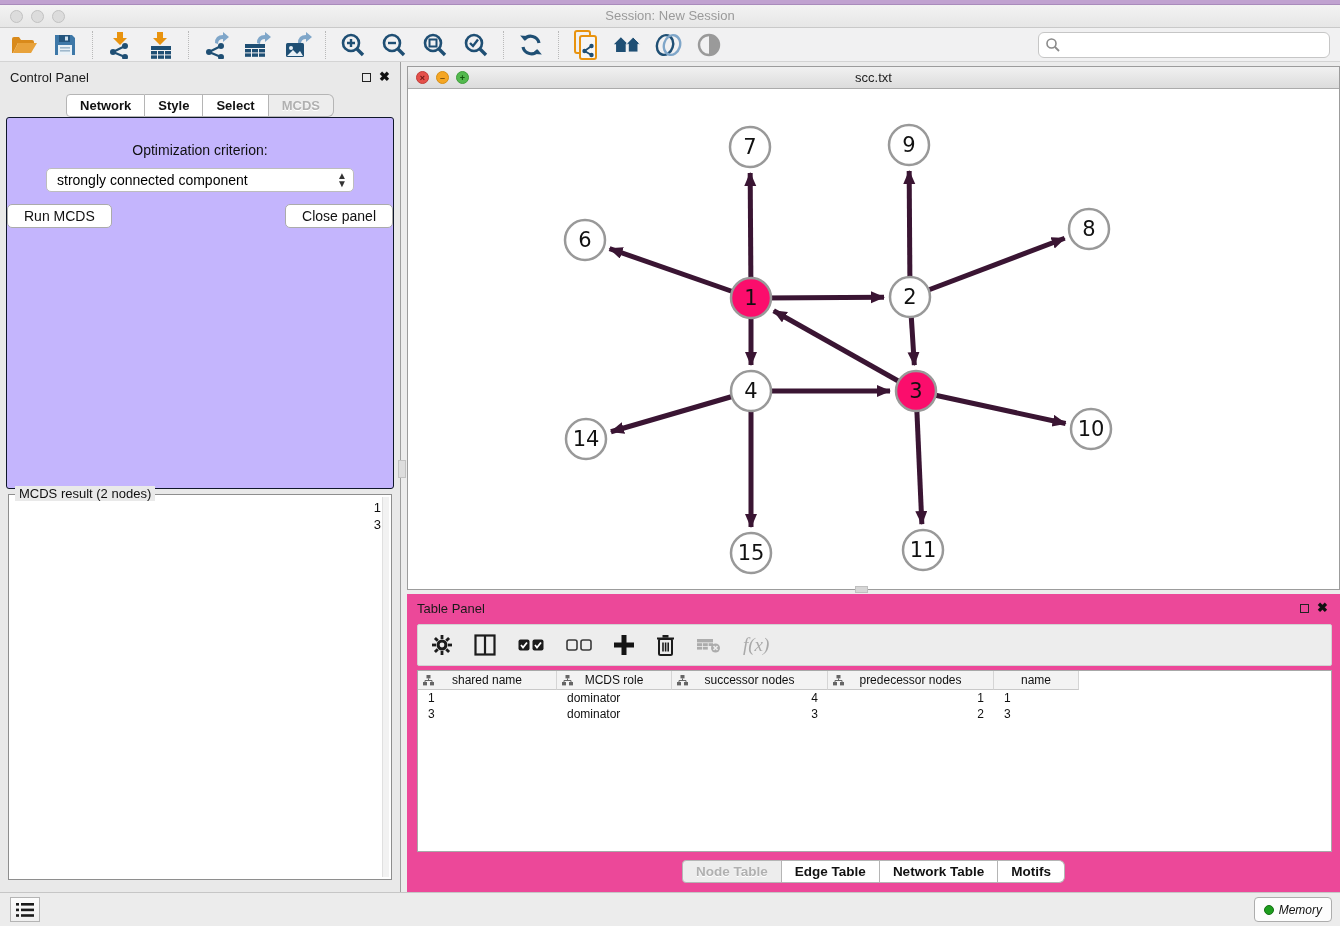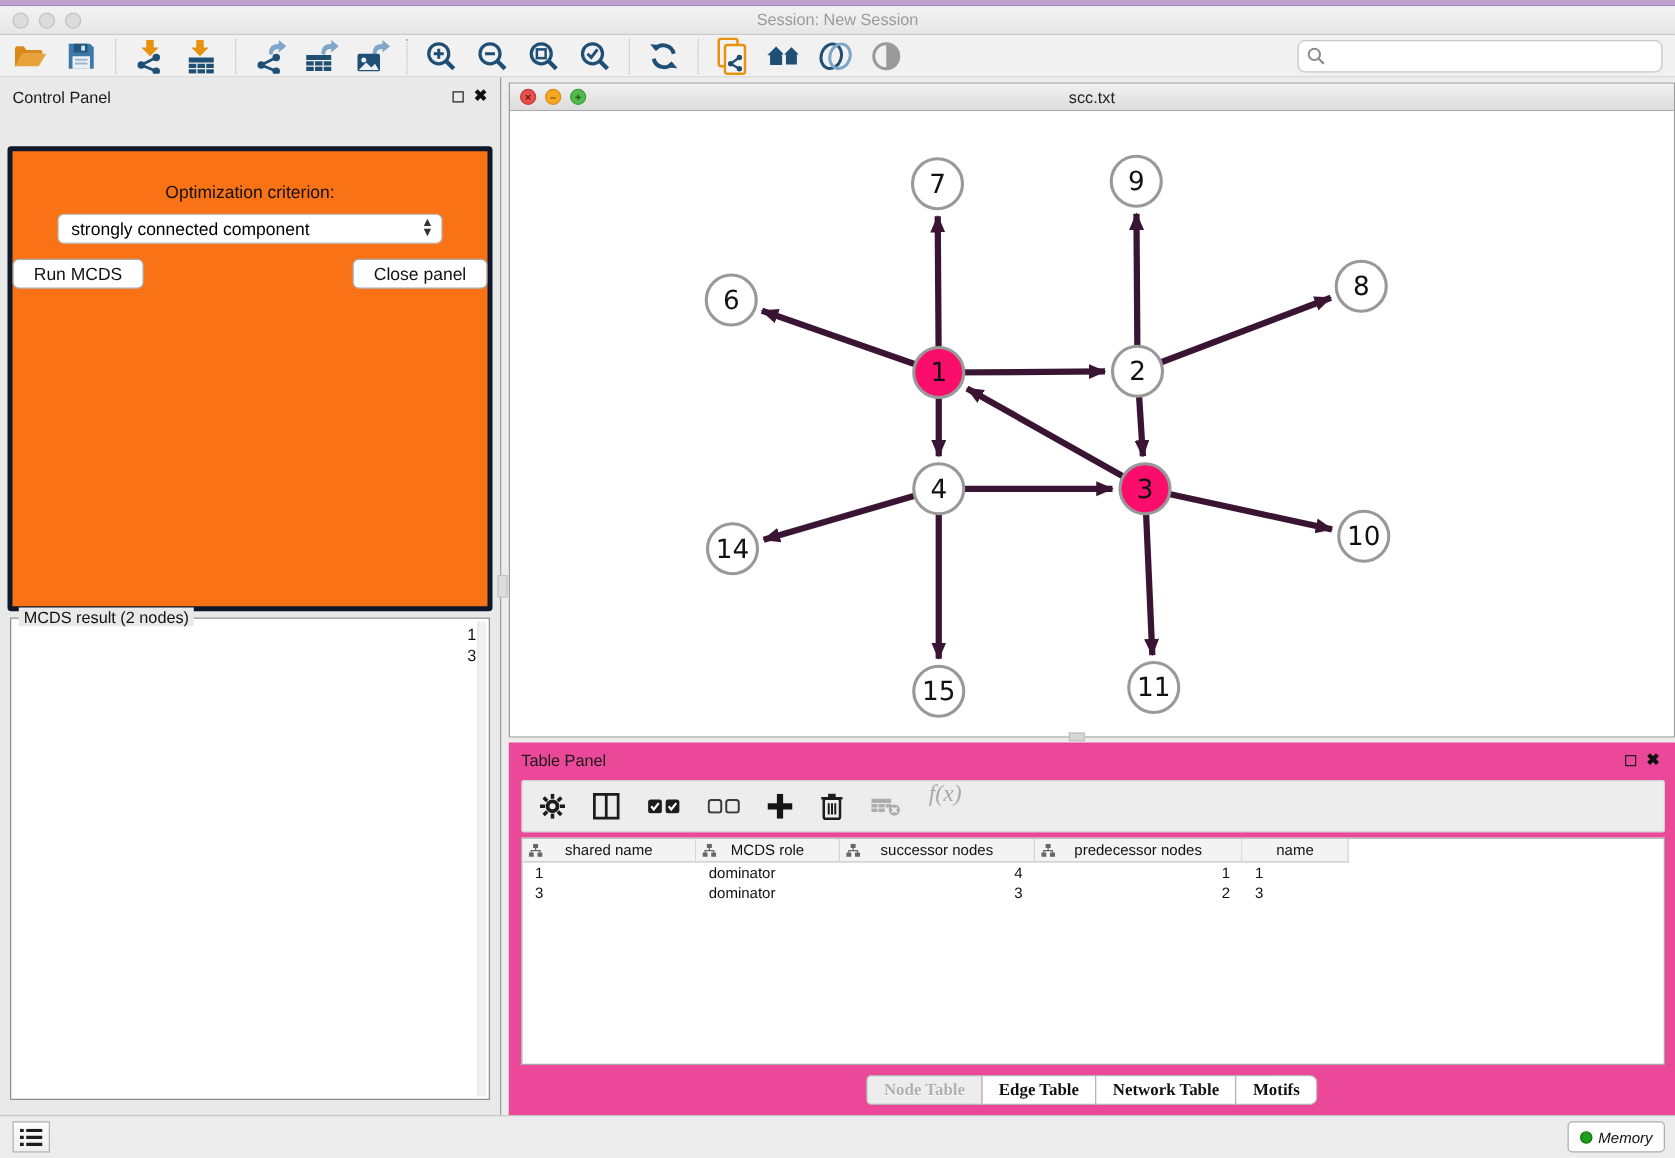--- a/index.html
+++ b/index.html
@@ -38,21 +38,21 @@
   .close-x { font-size:13px; font-weight:bold; color:#111; line-height:10px; }
 
   .cp-tabs { display:flex; justify-content:center; margin-top:6px; position:relative; z-index:2; }
   .tab { background:#fff; border:1px solid #B5B5B5; border-left:none; padding:3px 13px;
     font-size:13px; font-weight:bold; color:#111; }
   .tab:first-child { border-left:1px solid #B5B5B5; border-radius:4px 0 0 4px; }
   .tab:last-child { border-radius:0 6px 6px 0; }
   .tab.active { background:#EDEDED; color:#B0B0B0; text-shadow:0 1px 0 #fff; }
 
   .cp-box { position:absolute; left:6px; right:6px; top:55px; height:372px;
-    border:4px solid #0f172a; border-radius:3px; background:#f97316; padding-top:24px; }
+    border:1px solid #0f172a; border-radius:3px; background:#c4b5fd; padding-top:24px; }
   .opt-label { text-align:center; font-size:14px; color:#111; margin-bottom:10px; }
   .criterion { margin:0 auto; width:308px; height:24px; background:#fff; border:1px solid #BDBDBD;
     border-radius:5px; display:flex; align-items:center; padding:0 6px 0 10px; font-size:14px;gap:33px; }
   .criterion .val { flex:1; }
   .spin { font-size:10px; color:#333; line-height:8px; text-align:center; }
   .cp-buttons { display:flex; justify-content:space-between; gap:14px; margin-top:12px; }
   .btn { background:#fff; border:1px solid #ABABAB; border-radius:5px; padding:3px 16px;
     font-size:14px; color:#111; }
 
   .mcds-group { position:absolute; left:8px; right:8px; top:432px; bottom:12px;
@@ -84,37 +84,37 @@
   .light.green { background:#53B94E; border:1px solid #3E9E3A; color:#14590F; }
   .net-canvas { position:relative; width:100%; height:500px; background:#fff; }
   .net-canvas svg { position:absolute; inset:0; }
 
   
   .table-panel { position:absolute; left:407px; top:532px; width:933px; height:298px;
     background:#ec4899; }
   .tp-head { height:24px; display:flex; align-items:center; padding:4px 12px 0 10px; }
   .tp-toolbar { position:absolute; left:10px; right:8px; top:30px; height:42px;
     border:1px solid #D2D2D2; border-radius:2px; background:#EDEDED;
-    display:flex; gap:22px; padding:0 14px; }
+    display:flex; align-items:center; gap:22px; padding:0 14px; }
   .tp-toolbar .ticon { display:flex; align-items:center; justify-content:center; }
   .fx { font-family:"Liberation Serif", serif; font-style:italic; font-size:19px; color:#A9A9A9; }
 
   .tp-tablebox { position:absolute; left:10px; right:8px; top:76px; height:182px;
     border:1px solid #A8A8A8; background:#fff; overflow:hidden; }
   .grid { display:grid; grid-template-columns:139px 115px 156px 166px 85px; width:661px; }
   .gh { background:#F3F3F3; border-bottom:1px solid #C9C9C9; border-right:1px solid #D5D5D5;
     height:19px; font-size:12px; color:#111; display:flex; align-items:center;
     justify-content:center; gap:5px; position:relative; }
   .gh .hicon { position:absolute; left:5px; top:4px; }
   .gc { height:16px; font-size:12px; color:#111; padding:0 10px; display:flex; align-items:center; }
   .gc.right { justify-content:flex-end; }
   .gc.left { justify-content:flex-start; }
 
   .tp-tabs { position:absolute; left:0; right:0; top:266px; display:flex; justify-content:center; }
-  .tp-tabs .tab { font-size:13.5px;font-family:Liberation Serif, serif; }
+  .tp-tabs .tab { font-size:13.5px; }
 
   
   .statusbar { height:34px; background:#ECECEC; border-top:1px solid #C6C6C6;
     position:relative; }
   .list-btn { position:absolute; left:10px; top:4px; width:30px; height:25px;
     background:linear-gradient(#FDFDFD,#EFEFEF); border:1px solid #B4B4B4;
     display:flex; align-items:center; justify-content:center; }
   .memory-btn { position:absolute; right:8px; top:4px; height:25px; background:#FDFDFD;
     border:1px solid #ADADAD; border-radius:4px; display:flex; align-items:center;
     gap:5px; padding:0 9px; font-size:12px; color:#111;font-style:italic; }
@@ -290,20 +290,26 @@
 <div class="main">
 
   <div class="control-panel">
     <div class="panel-head">
       <span class="panel-title">Control Panel</span>
       <span class="panel-btns">
         <span class="float-box"></span>
         <span class="close-x">✖</span>
       </span>
     </div>
+    <div class="cp-tabs">
+        <div class="tab">Network</div>
+        <div class="tab">Style</div>
+        <div class="tab">Select</div>
+        <div class="tab active">MCDS</div>
+      </div>
     <div class="cp-box">
       <div class="opt-label">Optimization criterion:</div>
       <div class="criterion">
         <span class="val">strongly connected component</span>
         <span class="spin">▲<br>▼</span>
       </div>
       <div class="cp-buttons">
         <button class="btn">Run MCDS</button>
         <button class="btn">Close panel</button>
       </div>

